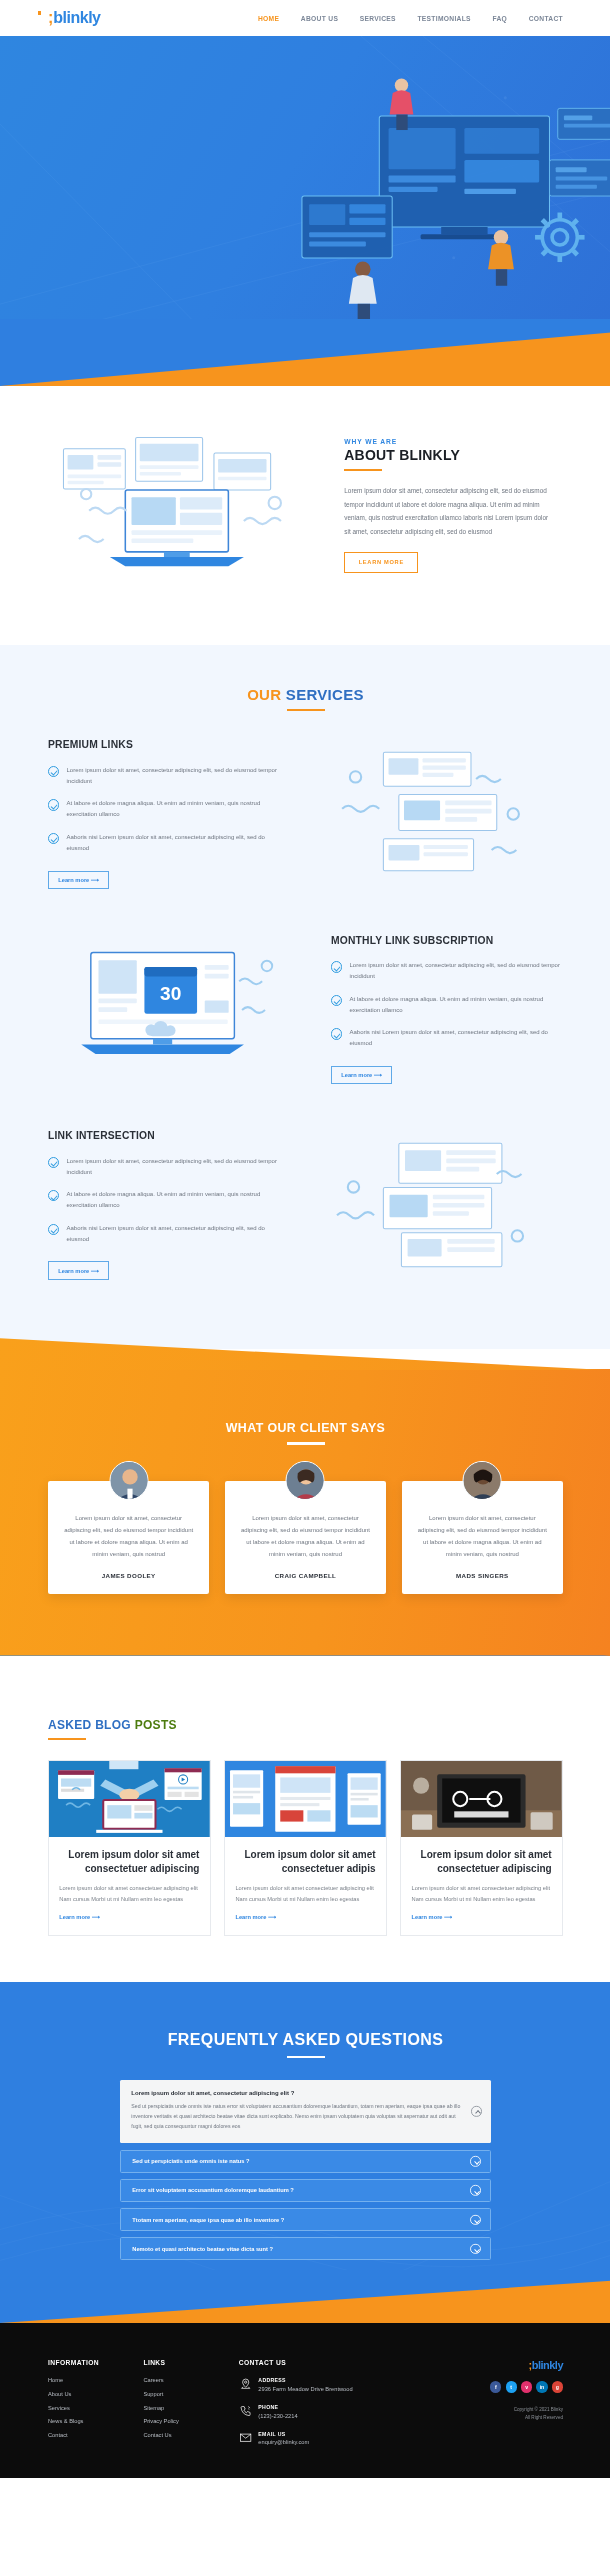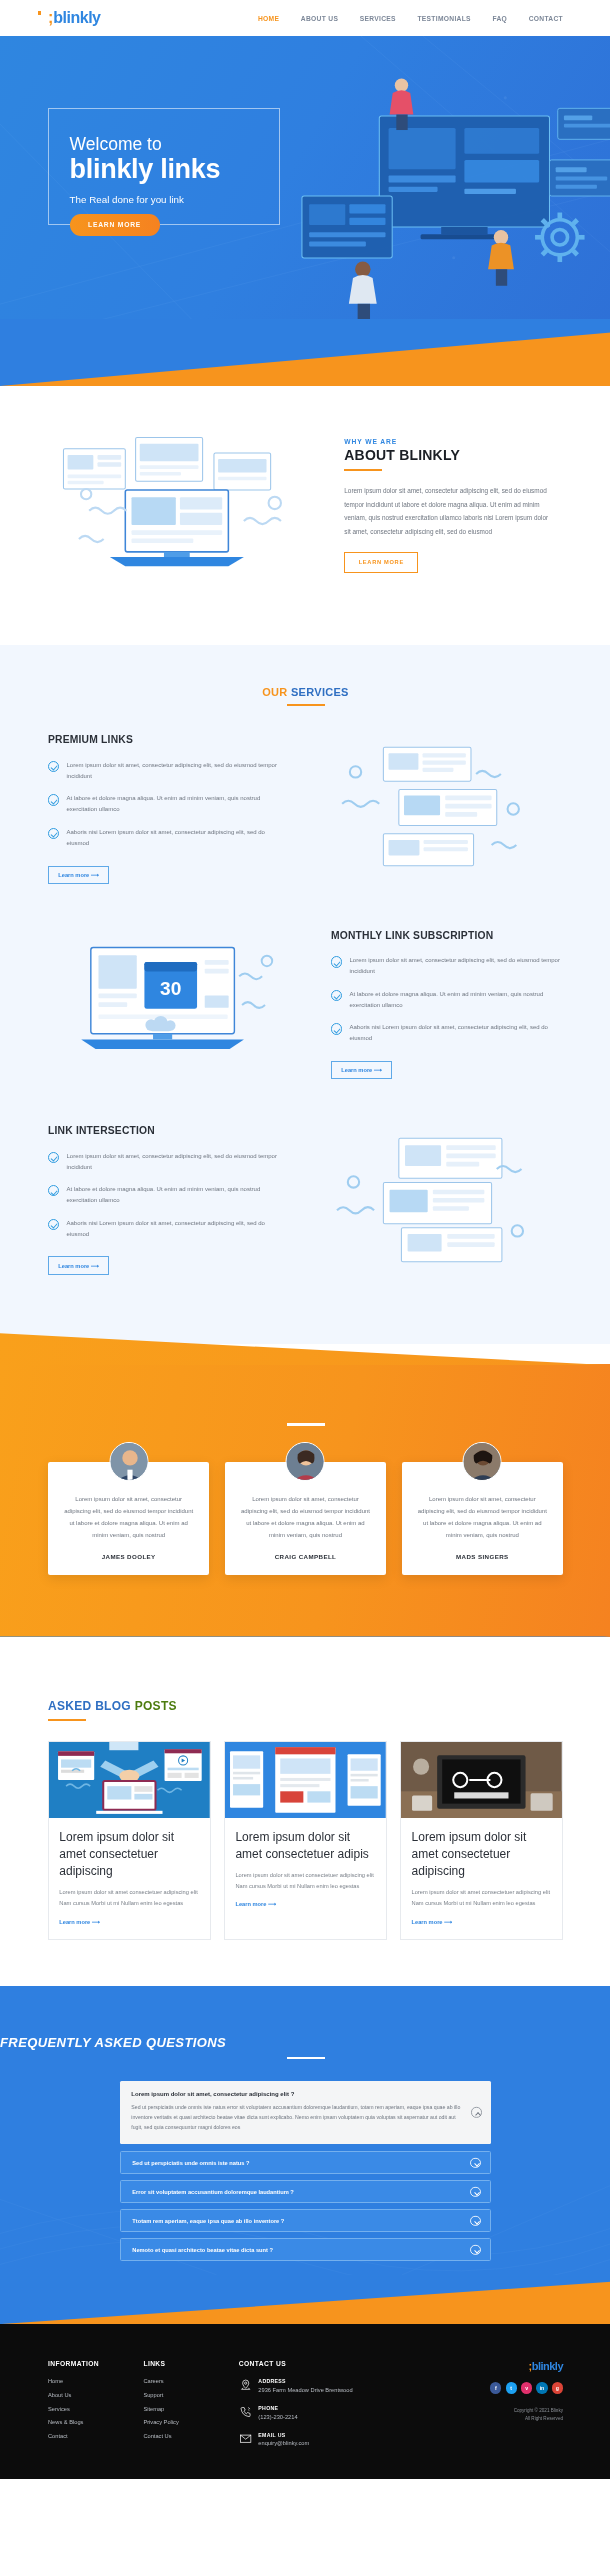--- a/index.html
+++ b/index.html
@@ -70,21 +70,21 @@
   .about-text p { font-size:6.4px; color:#6f7680; line-height:2.1; margin-top:13.4px; }
   .btn-outline-orange {
     display:inline-block; margin-top:13.4px; border:0.5px solid #f7941d; color:#f7941d;
     font-size:5.7px; font-weight:bold; letter-spacing:0.7px; padding:6.7px 13.4px;
     background:transparent; cursor:pointer;
   }
 
   
   .services { background:#f2f7fe; padding:41px 0 46px; position:relative; }
   .sec-head { text-align:center; margin-bottom:5.2px; }
-  .sec-head h2 { font-size:11px; letter-spacing:0.3px; }
+  .sec-head h2 { font-size:15px; letter-spacing:0.3px; }
   .sec-head .o { color:#f7941d; }
   .sec-head .b { color:#2f6fc2; }
   .sec-head .rule { margin:6.2px auto 0; }
   .svc-row { width:515px; margin:0 auto; display:flex; align-items:center; gap:15.5px; padding:23px 0; }
   .svc-text { width:232px; }
   .svc-text h3 { font-size:10.3px; font-weight:bold; letter-spacing:0.2px; color:#2b3038; margin-bottom:14.4px; }
   .feat { display:flex; gap:7.2px; margin-bottom:11.3px; align-items:flex-start; }
   .check {
     flex:0 0 auto; width:11.3px; height:11.3px; border-radius:50%;
     border:0.8px solid #2f9ce0; position:relative; margin-top:1px;
@@ -133,28 +133,28 @@
   
   .blog { background:#fff; padding:62px 0 46px; position:relative; }
   .blog h2 { width:515px; margin:0 auto; font-size:12px; letter-spacing:0.3px; }
   .blog h2 .b { color:#2f6fc2; }
   .blog h2 .o { color:#4d7c0f; }
   .blog .rule { width:38px; margin-top:5.2px; }
   .blog-row { width:515px; margin:20.6px auto 0; display:flex; gap:13.4px; }
   .bcard { flex:1; border:0.5px solid #e7eaee; background:#fff; }
   .bthumb { height:76px; position:relative; overflow:hidden; }
   .bbody { padding:10.3px 10.3px 13.4px; }
-  .bbody h4 { font-size:12px; line-height:1.45; color:#2b3038; font-weight:normal; }
+  .bbody h4 { font-size:10px; line-height:1.45; color:#2b3038; font-weight:bold;text-align:right; }
   .bbody p { font-size:5.7px; color:#7a8089; line-height:1.95; margin-top:6.2px; }
   .link-blue { font-size:5.7px; font-weight:bold; color:#2f86e0; margin-top:9.3px; display:inline-block; text-decoration:none; }
 
   
   .faq { background:#2f7fe0; padding:49px 0 57px; position:relative; overflow:hidden; }
   .faq-deco { position:absolute; inset:0; opacity:.18; }
-  .faq h2 { text-align:left; color:#fff; font-size:13px; letter-spacing:0.4px; position:relative; z-index:3;font-style:italic;}
+  .faq h2 { text-align:center; color:#fff; font-size:16px; letter-spacing:0.4px; position:relative; z-index:3;}
   .faq .rule { background:#fff; margin:7.2px auto 0; position:relative; z-index:3; }
   .faq-list { width:371px; margin:21.6px auto 0; position:relative; z-index:3; }
   .faq-open { background:#f4f5f6; border-radius:1.5px; padding:10.3px 26px 11.3px 11.3px; position:relative; margin-bottom:6.7px; }
   .faq-open h4 { font-size:6px; color:#2b3038; font-weight:bold; }
   .faq-open p { font-size:5.2px; color:#6f7680; line-height:1.9; margin-top:6.2px; }
   .faq-item {
     background:#3a8ae6; border:0.5px solid #74b0ee; border-radius:1.5px;
     padding:7.7px 26px 7.7px 11.3px; position:relative; margin-bottom:5.7px;
   }
   .faq-item h4 { font-size:5.7px; color:#fff; font-weight:bold; }
@@ -285,28 +285,20 @@
         <rect x="436" y="392" width="22" height="32" fill="#2e4a75"></rect>
       </g>
       <g>
         <circle cx="178" cy="392" r="15" fill="#8a5a3b"></circle>
         <path d="M159 409 q19 -12 38 0 l8 50 h-54 z" fill="#e9eef4"></path>
         <rect x="168" y="459" width="24" height="34" fill="#2e4a75"></rect>
       </g>
     </g>
   </svg>
 
-  <div class="hero-content">
-    <div class="hero-box">
-      <h4>Welcome to</h4>
-      <h1>blinkly links</h1>
-      <p>The Real done for you link</p>
-      <button class="btn-pill">LEARN MORE</button>
-    </div>
-  </div>
 
   <div class="blue-wedge"></div>
   <div class="orange-wedge"></div>
 </section>
 
 <section class="about">
   <div class="about-inner">
     <svg class="about-art" viewBox="0 0 520 300">
       <g>
         <rect x="30" y="40" width="120" height="78" rx="3" fill="#fff" stroke="#9cc5ea" stroke-width="2"></rect>
@@ -499,20 +491,21 @@
           <path d="M340 70 q12 -12 24 0 q12 12 24 0"></path>
         </g>
         <circle cx="62" cy="95" r="11" fill="none" stroke="#9fcdf0" stroke-width="4"></circle>
         <circle cx="380" cy="190" r="11" fill="none" stroke="#9fcdf0" stroke-width="4"></circle>
       </g>
     </svg>
   </div>
 </section>
 
 <section class="testi">
+  <h2>WHAT OUR CLIENT SAYS</h2>
   <div class="rule"></div>
   <div class="testi-row">
     <div class="tcard">
       <div class="avatar">
         <svg viewBox="0 0 76 76" width="39" height="39">
             <rect width="76" height="76" fill="#7f94a8"></rect>
             <circle cx="38" cy="29" r="15" fill="#e8b68c"></circle>
             <path d="M10 76 q28 -26 56 0 z" fill="#2f4668"></path>
             <rect x="33" y="52" width="10" height="20" fill="#fff"></rect>
           </svg>

